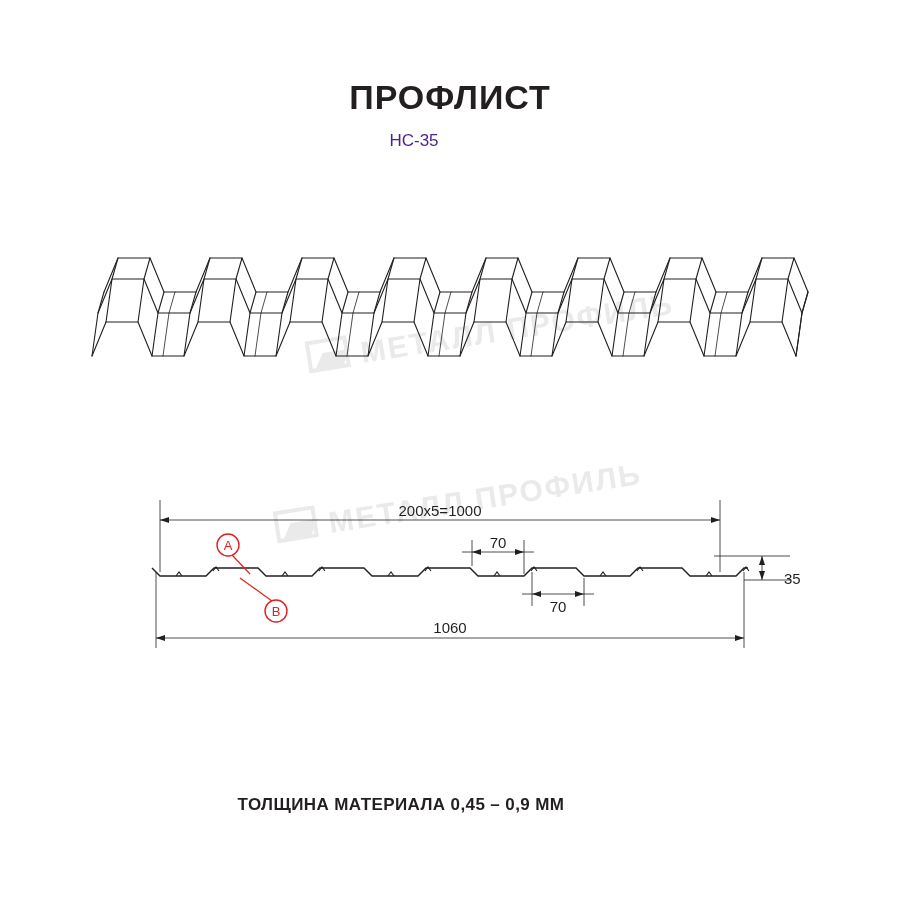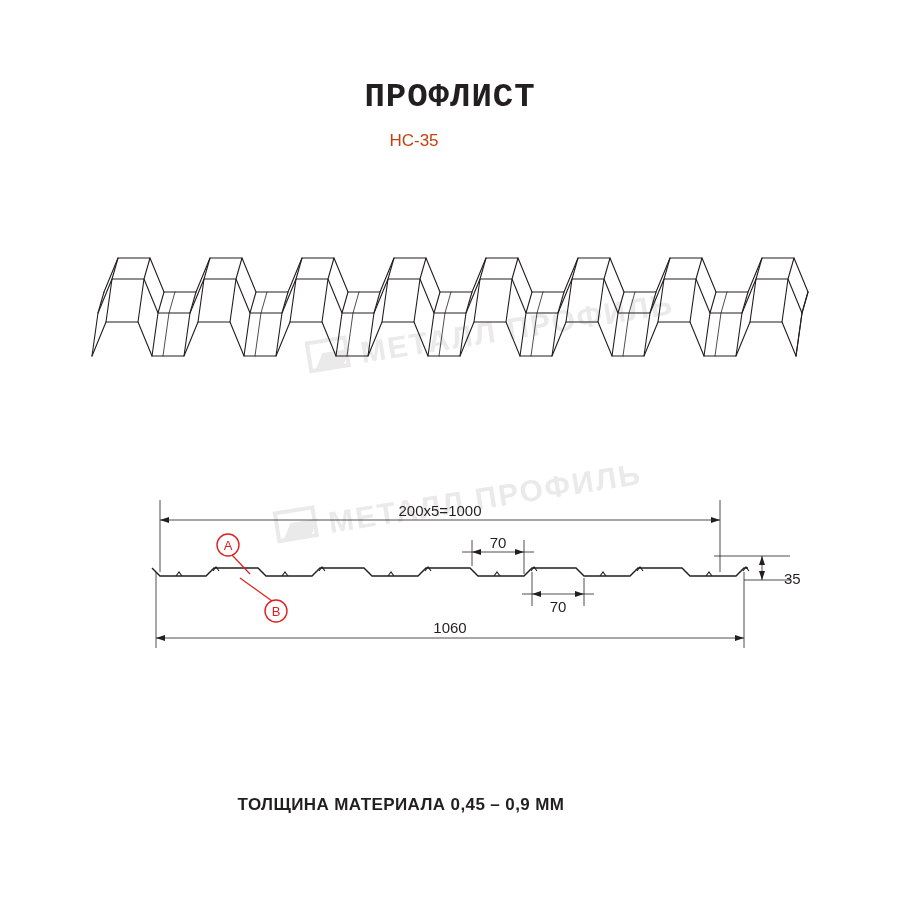--- a/index.html
+++ b/index.html
@@ -22,30 +22,29 @@
   .title {
     position: absolute;
     top: 78px;
     left: 0;
     width: 900px;
     text-align: center;
     font-size: 34px;
     font-weight: bold;
     letter-spacing: 1px;
     color: #231f20;
-    font-family: Liberation Mono, monospace;
   }
   .subtitle {
     position: absolute;
     top: 131px;
     left: 0;
     width: 828px;
     text-align: center;
     font-size: 17px;
-    color: #c2410c;
+    color: #4c1d95;
   }
   .footer {
     position: absolute;
     top: 795px;
     left: 0;
     width: 802px;
     text-align: center;
     font-size: 17px;
     font-weight: bold;
     letter-spacing: 0.4px;

